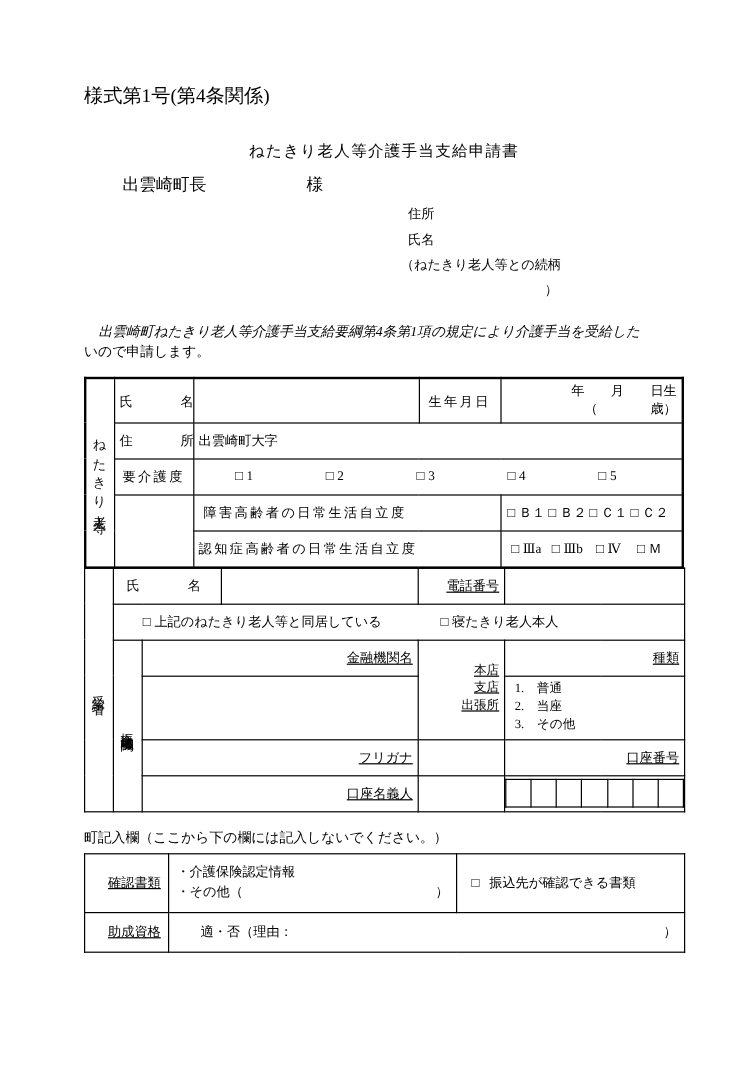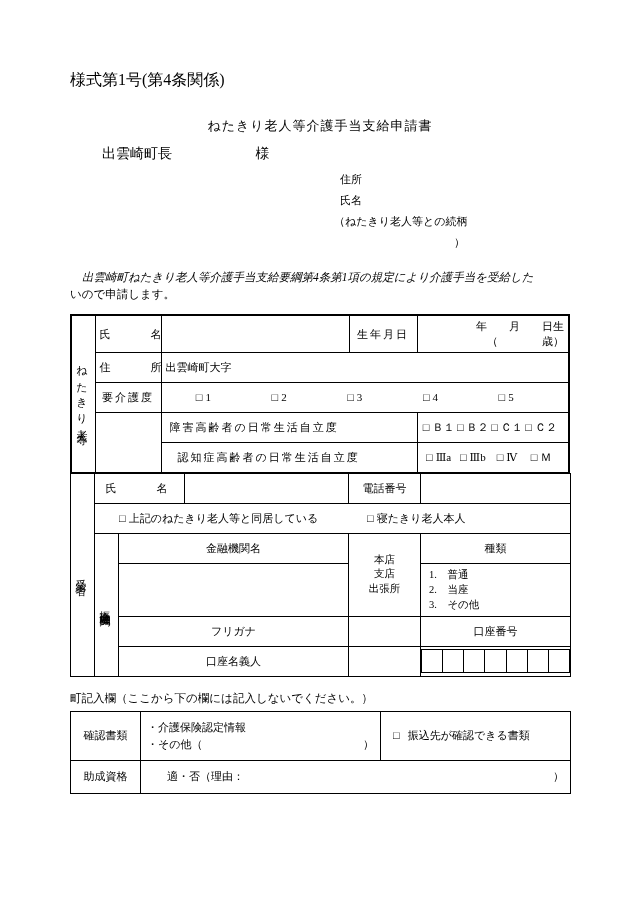--- a/index.html
+++ b/index.html
@@ -90,21 +90,21 @@
     letter-spacing: 6px;
     white-space: nowrap;
     margin-top: 36px;
   }
   .lbl2 {
     text-align: center;
     letter-spacing: 2px;
     white-space: nowrap;
   }
   .cb { margin-right: 3px; }
-  .center { text-align: center; }
+  .center { text-align: right; text-decoration: underline; }
 
   .birth-hd { text-align:center; letter-spacing:2px; }
   .birth-val { font-size: 10.5px; text-align: right; padding-right: 8px; line-height:1.35; }
 
   .sec2 { margin-top: -1px; }
   .town-note {
     font-size: 11.5px;
     margin: 14px 0 5px 0;
   }
   .small-tbl { width: 500px; }
@@ -184,21 +184,21 @@
       </td>
     </tr>
     <tr>
       <td rowspan="2"></td>
       <td colspan="2" class="lbl2" style="text-align:left;padding-left:8px;">障害高齢者の日常生活自立度</td>
       <td>
         <span style="display:inline-block;width:24%;text-align:center;"><span class="cb">□</span><span>Ｂ１</span></span><span style="display:inline-block;width:24%;text-align:center;"><span class="cb">□</span><span>Ｂ２</span></span><span style="display:inline-block;width:24%;text-align:center;"><span class="cb">□</span><span>Ｃ１</span></span><span style="display:inline-block;width:24%;text-align:center;"><span class="cb">□</span><span>Ｃ２</span></span>
       </td>
     </tr>
     <tr>
-      <td colspan="2" class="lbl2" style="text-align:left;padding-left:16px;">認知症高齢者の日常生活自立度</td>
+      <td colspan="2" class="lbl2" style="text-align:left;padding-left:4px;">認知症高齢者の日常生活自立度</td>
       <td>
         <span style="display:inline-block;width:24%;text-align:center;"><span class="cb">□</span><span>Ⅲa</span></span><span style="display:inline-block;width:24%;text-align:center;"><span class="cb">□</span><span>Ⅲb</span></span><span style="display:inline-block;width:24%;text-align:center;"><span class="cb">□</span><span>Ⅳ</span></span><span style="display:inline-block;width:24%;text-align:center;"><span class="cb">□</span><span>Ｍ</span></span>
       </td>
     </tr>
   </tbody>
     </table>
 
   <table class="main-tbl sec2">
     <colgroup>
       <col style="width:24px">

